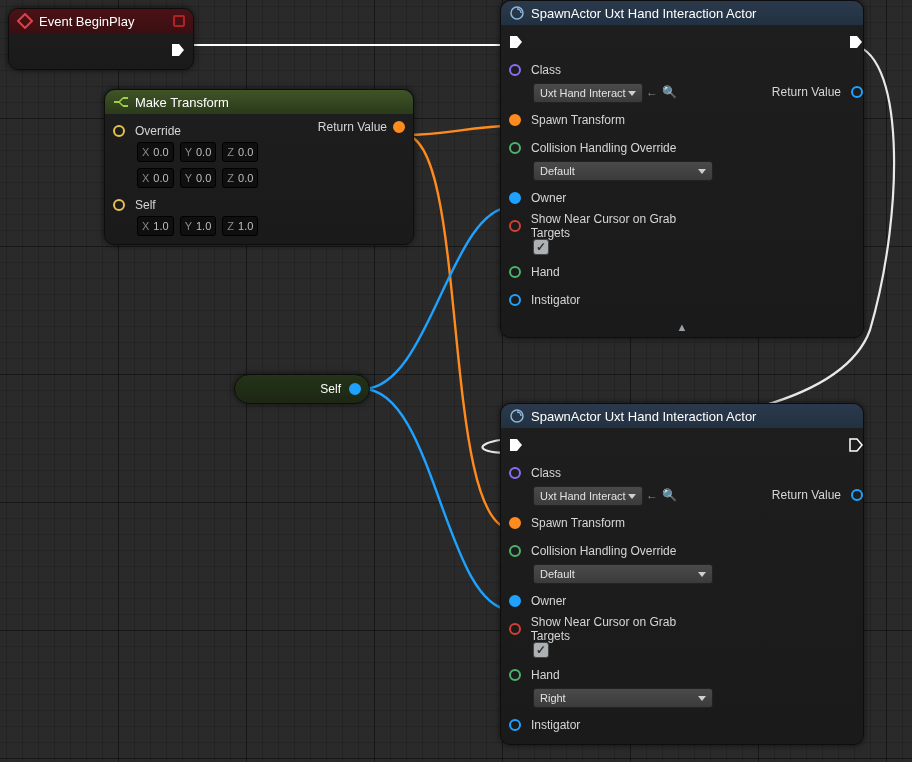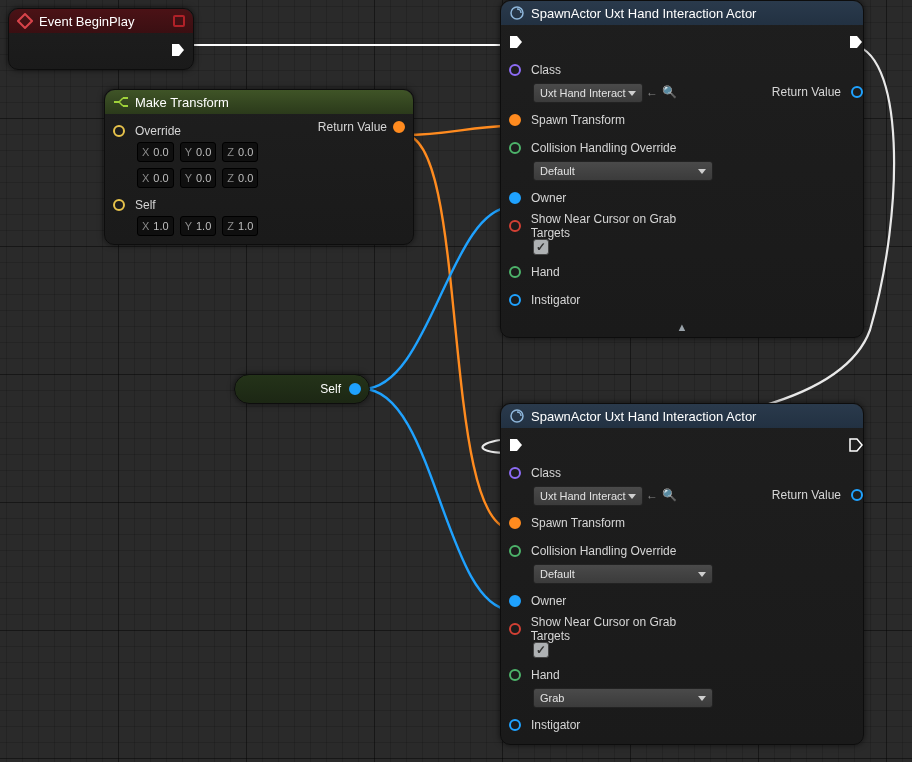--- a/index.html
+++ b/index.html
@@ -389,21 +389,21 @@
           <span class="circle-pin red pin-left"></span>
           <span class="lbl">Show Near Cursor on Grab Targets</span>
         </div>
       <div class="checkbox">✓</div>
       <div class="gap"></div>
       <div class="pin-row">
           <span class="circle-pin green pin-left"></span>
           <span class="lbl">Hand</span>
         </div>
       <div class="dropdown wide">
-          <span>Grab</span>
+          <span>Right</span>
           <span class="caret"></span>
         </div>
       <div class="gap"></div>
       <div class="pin-row">
           <span class="circle-pin blue pin-left"></span>
           <span class="lbl">Instigator</span>
         </div>
     </div>
     <div class="col-r">
       <div class="pin-row">

